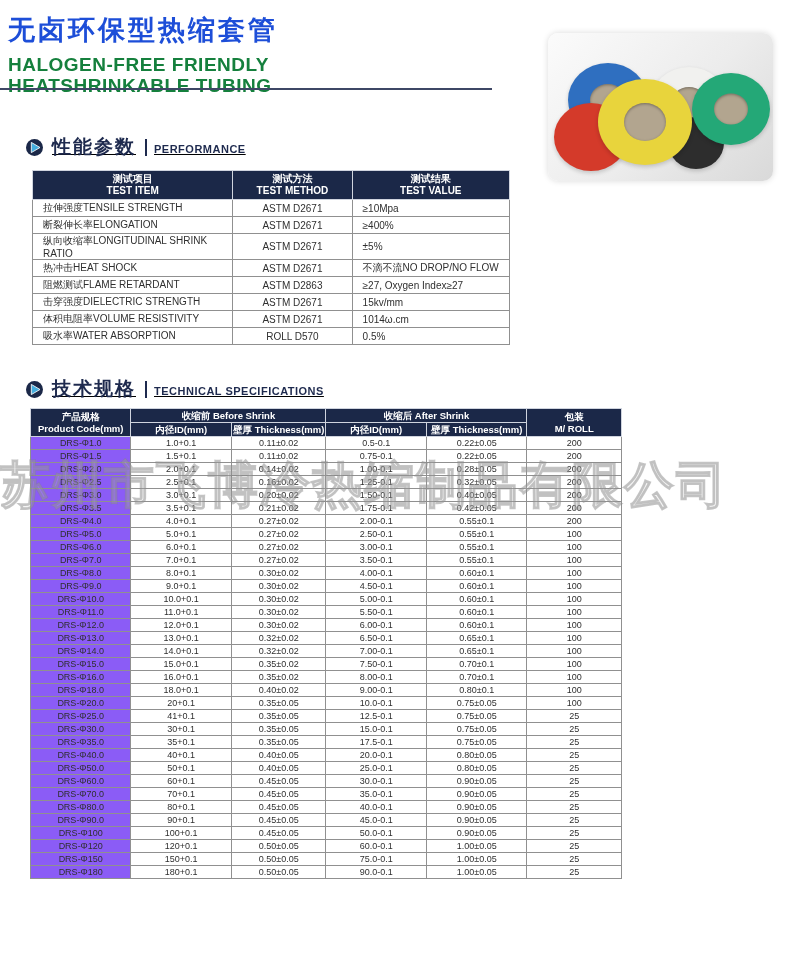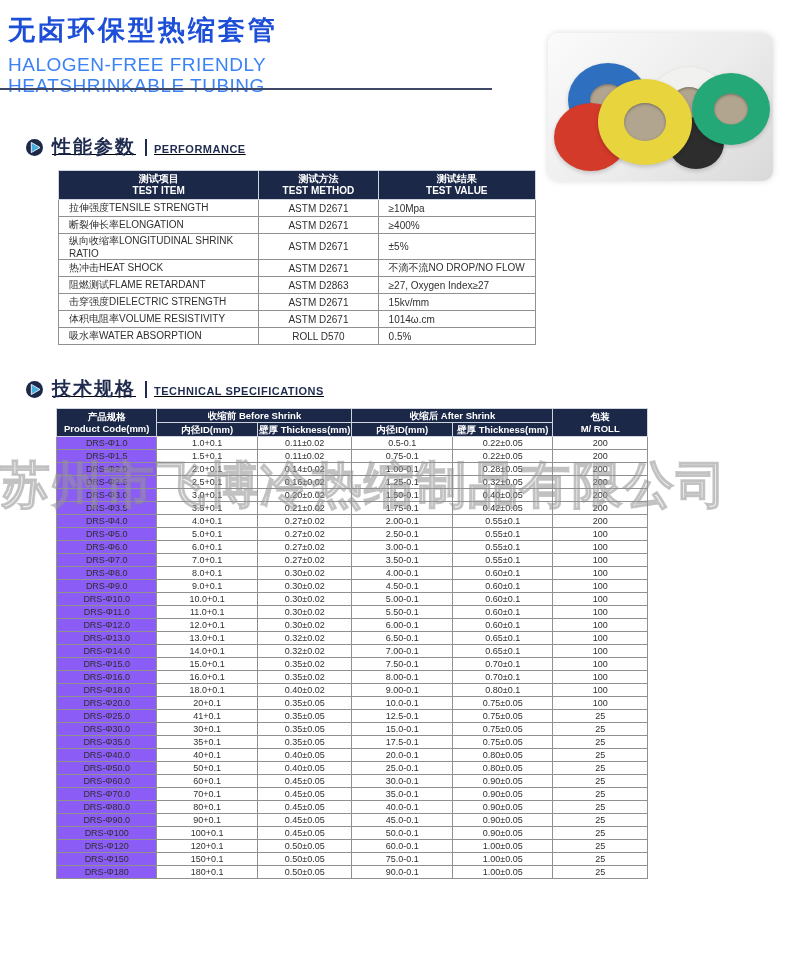--- a/index.html
+++ b/index.html
@@ -1,42 +1,42 @@
 <!DOCTYPE html>
 <html><head>
 <meta charset="utf-8">
 <style>
   * { margin:0; padding:0; box-sizing:border-box; }
   html,body { width:800px; height:971px; background:#ffffff; font-family:"Liberation Sans", sans-serif; position:relative; overflow:hidden; }
 
   
   .header { position:absolute; left:8px; top:12px; width:530px; }
   .title-cn { font-size:27px; font-weight:bold; color:#1d4ed8; letter-spacing:3px; }
-  .title-en { margin-top:6px; font-size:19px; line-height:21px; color:#3b82f6; letter-spacing:0.5px; }
+  .title-en { margin-top:6px; font-size:19px; line-height:21px; color:#15803d; letter-spacing:0.5px;font-weight:bold; }
   .header-rule { position:absolute; left:0; top:88px; width:492px; height:2px; background:#3e4765; }
 
   
   .photo { position:absolute; left:548px; top:33px; width:225px; height:148px; border-radius:10px;
            background:linear-gradient(135deg,#fbfbfb 0%,#ececec 55%,#d9d9d9 100%);
            box-shadow:0 0 6px rgba(0,0,0,0.15); overflow:hidden; }
   .roll { position:absolute; border-radius:50%; box-shadow:0 2px 4px rgba(0,0,0,0.18); }
   .core { position:absolute; left:50%; top:50%; transform:translate(-50%,-50%); background:#b2a58f;
           border-radius:50%; box-shadow:inset 0 1px 3px rgba(0,0,0,0.35); }
 
   
   .section-head { position:absolute; left:26px; display:flex; align-items:center;text-decoration:underline; }
   .section-head.perf { top:134px; }
   .section-head.spec { top:376px; }
   .sec-icon { width:17px; height:17px; margin-right:9px; }
   .sec-cn { font-size:19px; font-weight:bold; color:#1e2a4e; letter-spacing:2px; }
   .sec-divider { width:2px; height:17px; background:#1e2a4e; margin:0 7px 0 9px; }
   .sec-en { font-size:11px; font-weight:bold; color:#1e2a4e; letter-spacing:0.5px; padding-top:4px; }
 
   
-  table { border-collapse:collapse; table-layout:fixed;margin-left:26px; }
+  table { border-collapse:collapse; table-layout:fixed; }
   th { background:#1b2848; color:#ffffff; font-weight:bold; border:1px solid #cfd4de; }
   td { border:1px solid #909090; color:#2f2f2f; }
   .th-cn, .th-en { display:block; line-height:12px; }
 
   
   .perf-table { position:absolute; left:32px; top:170px; width:478px; }
   .perf-table th { font-size:10px; height:29px; }
   .perf-table td { font-size:10px; height:17px; padding:0 0 0 10px; text-align:left; }
   .perf-table td:nth-child(2) { text-align:center; padding:0; }
   .perf-table td:nth-child(3) { }

